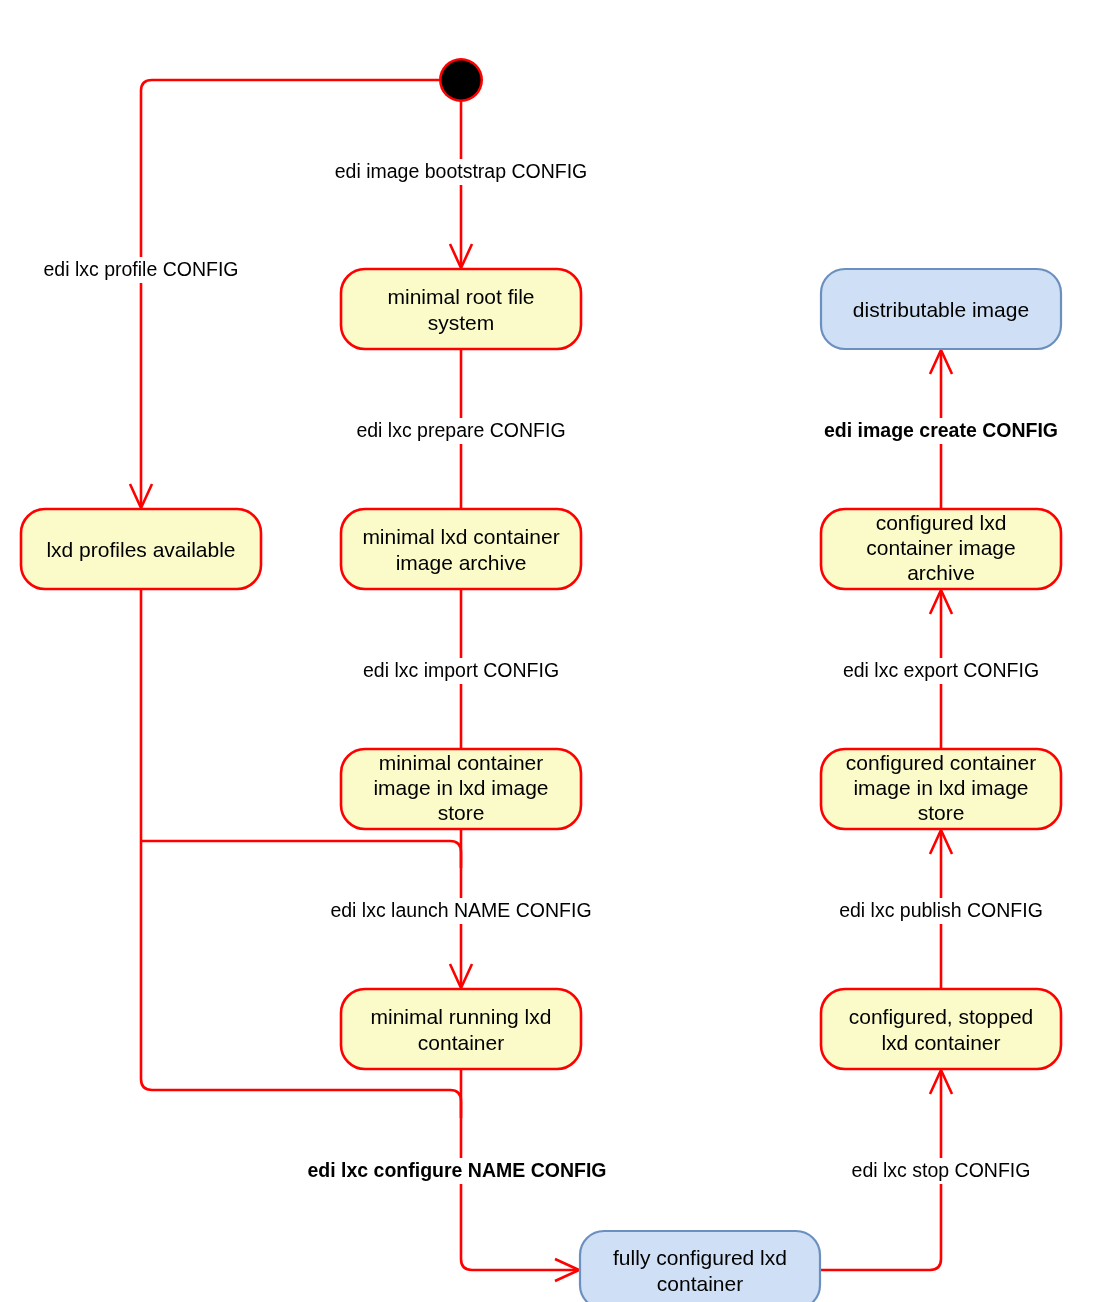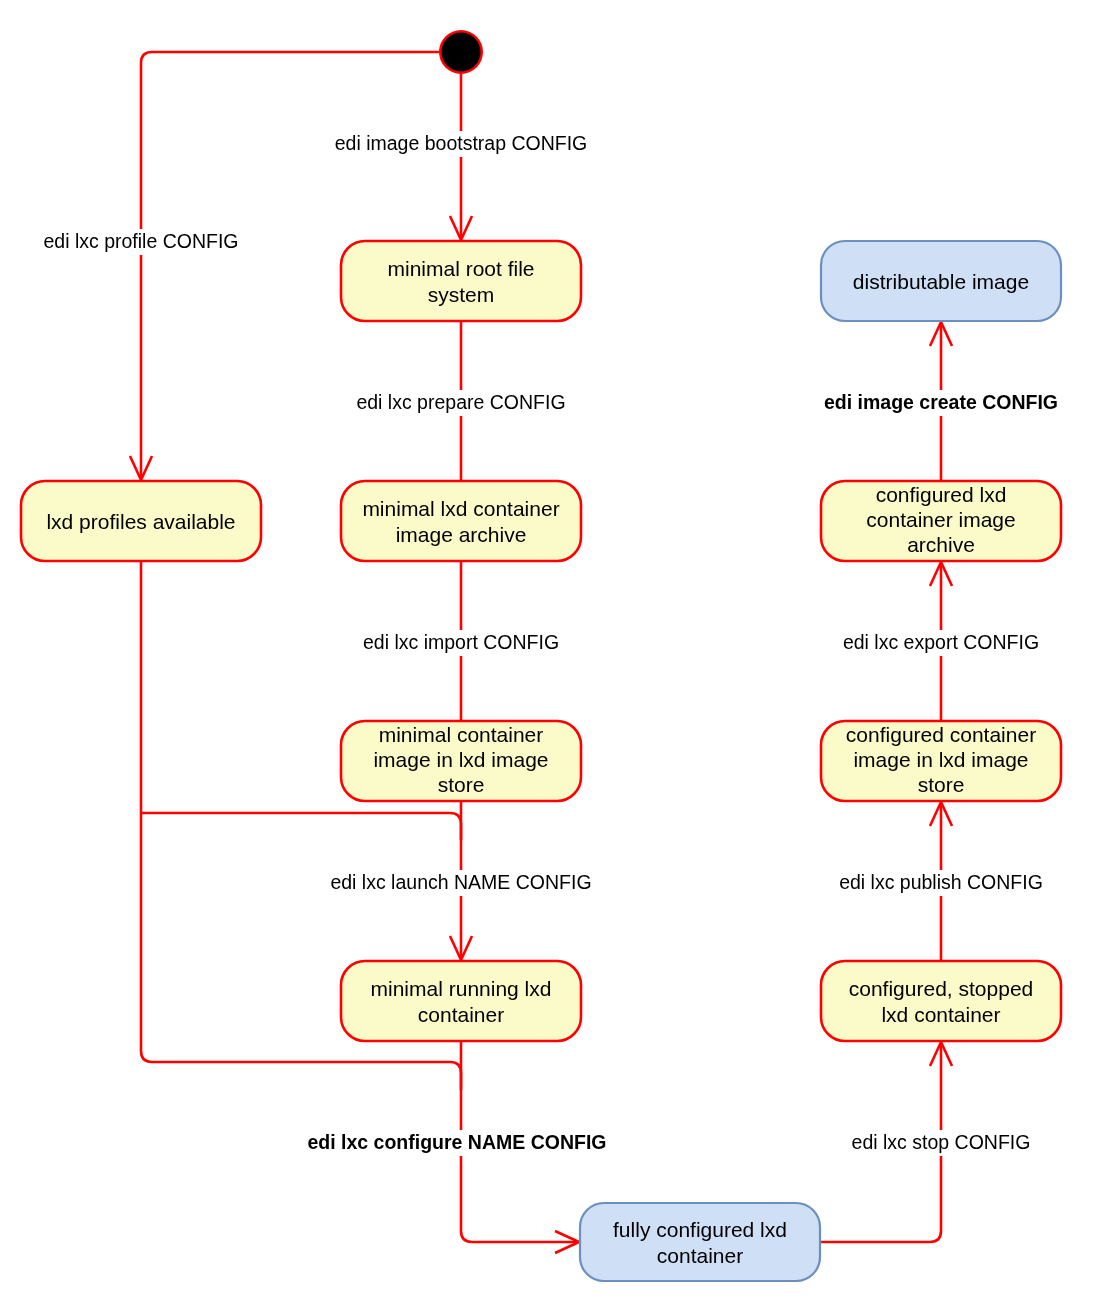--- a/index.html
+++ b/index.html
@@ -10,20 +10,21 @@
   body {
     width: 1094px;
     height: 1302px;
     font-family: "Liberation Sans", sans-serif;
     overflow: hidden;
   }
   #diagram-root {
     position: relative;
     width: 1094px;
     height: 992px;
+    margin-top: 28px;
   }
   svg#uml-canvas {
     display: block;
     width: 1094px;
     height: 1302px;
   }
   .node-text {
     font-family: "Liberation Sans", sans-serif;
     font-size: 21px;
     fill: #000000;

